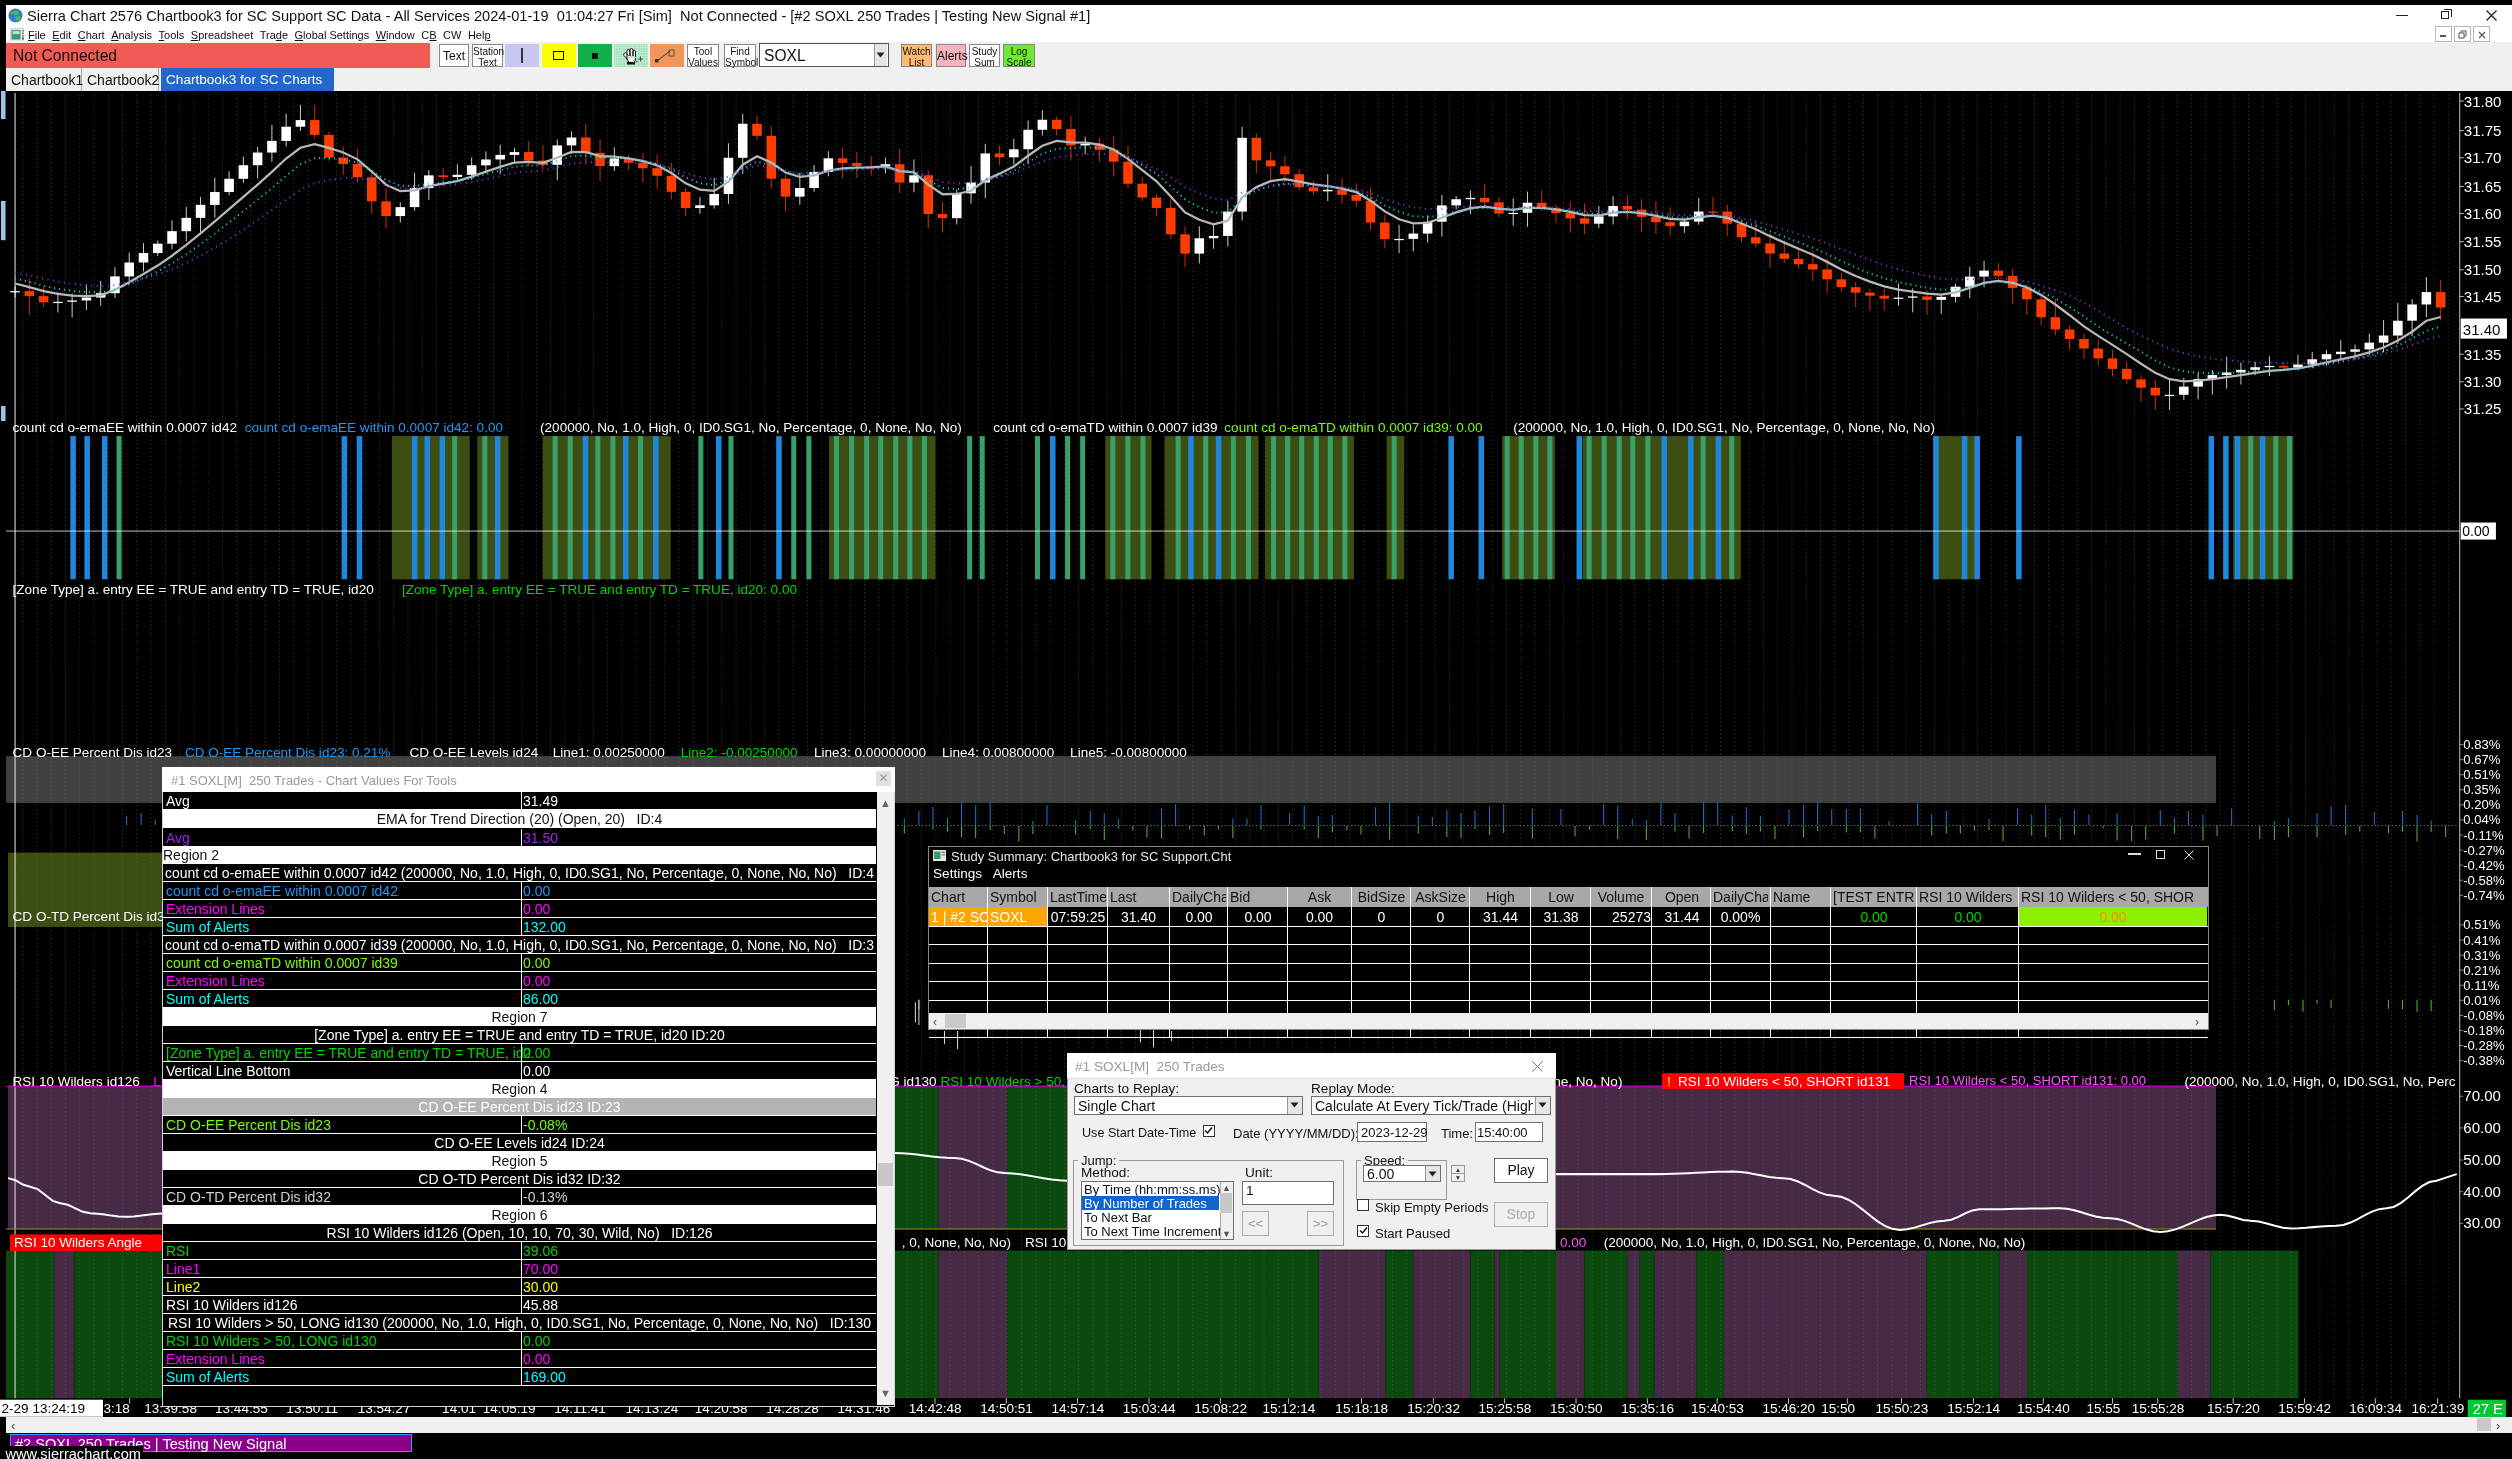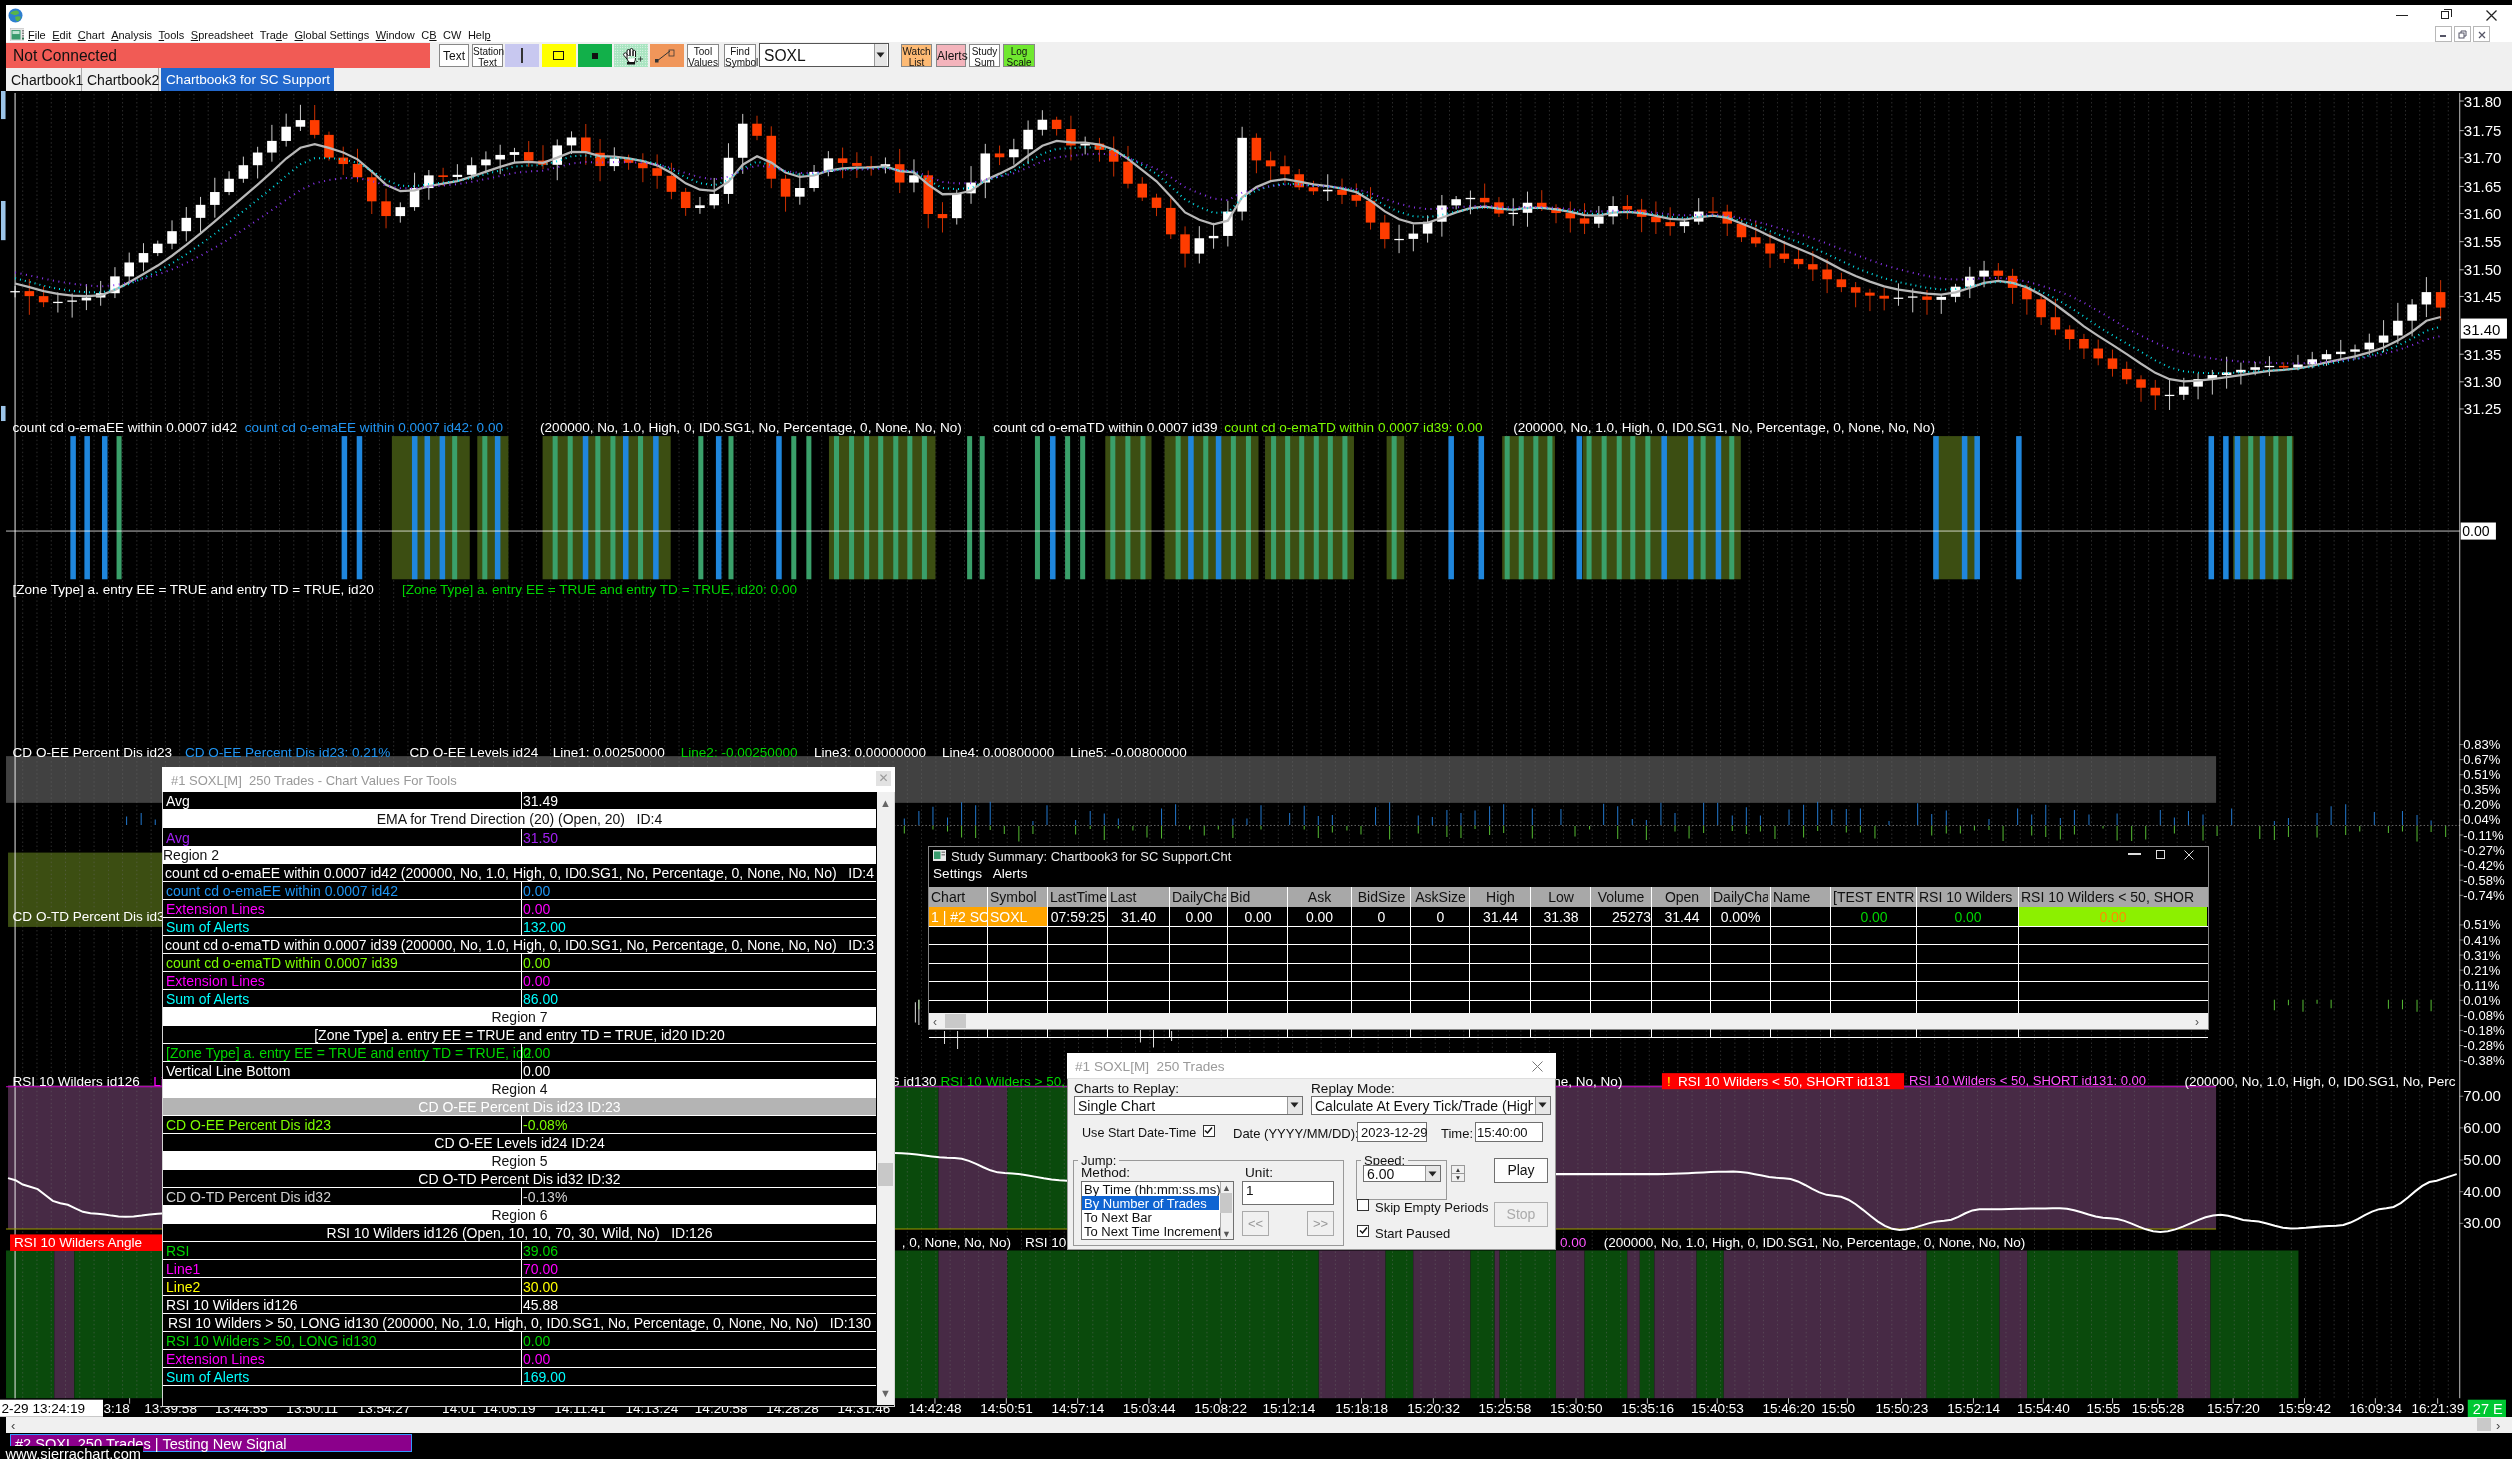--- a/index.html
+++ b/index.html
@@ -1124,20 +1124,21 @@
 <text x="4922" y="2814" fill="#ffffff" font-size="29" text-anchor="start">27 E</text>
 </svg>
 <div class="abs" style="left:0;top:0;width:2515px;height:5px;background:#000"></div>
 <div class="abs" style="left:0;top:0;width:6px;height:91px;background:#000"></div>
 <div class="abs" style="left:6px;top:5px;width:2509px;height:20px;background:#ffffff"></div>
 <svg class="abs" style="left:8px;top:7.5px" width="15" height="15" viewBox="0 0 30 30">
       <circle cx="15" cy="15" r="14" fill="#2e7fd0"></circle>
       <path d="M4 10 Q10 4 18 5 Q24 8 21 12 Q15 16 10 13 Q6 12 4 10 Z" fill="#58b44a"></path>
       <path d="M14 18 Q20 15 26 18 Q25 24 19 27 Q14 24 14 18 Z" fill="#58b44a"></path>
     </svg>
+<div class="abs" style="left:27px;top:7.5px;font-size:14.6px;color:#111">Sierra Chart 2576 Chartbook3 for SC Support SC Data - All Services 2024-01-19&nbsp; 01:04:27 Fri [Sim]&nbsp; Not Connected - [#2 SOXL 250 Trades | Testing New Signal #1]</div>
 <div class="abs" style="left:2396px;top:14.6px;width:12px;height:1.5px;background:#222"></div>
 <div class="abs" style="left:2441px;top:10.6px;width:8px;height:8px;border:1px solid #222"></div>
 <div class="abs" style="left:2444px;top:8.5px;width:8px;height:8px;border-top:1px solid #222;border-right:1px solid #222"></div>
 <svg class="abs" style="left:2485px;top:9px" width="13" height="13" viewBox="0 0 26 26">
       <path d="M3 3 L23 23 M23 3 L3 23" stroke="#222" stroke-width="2.5"></path>
     </svg>
 <div class="abs" style="left:6px;top:25px;width:2509px;height:17px;background:#ffffff"></div>
 <svg class="abs" style="left:9.5px;top:28px" width="14" height="12.6" viewBox="0 0 28 25">
       <rect x="0" y="0" width="36" height="27" fill="#e8e8e8" stroke="#999"></rect>
       <rect x="3" y="4" width="18" height="19" fill="#3a9b6e"></rect>
@@ -1207,21 +1208,21 @@
 <svg class="abs" style="left:876px;top:52px" width="9" height="6" viewBox="0 0 18 12">
       <path d="M1 1 L17 1 L9 11 Z" fill="#222"></path>
     </svg>
 <div class="abs" style="left:901px;top:44px;width:31px;height:23px;background:#fdba74;border:0.5px solid #888;font-size:10px;color:#111;text-align:center;line-height:11px;padding-top:1px">Watch<br>List</div>
 <div class="abs" style="left:936px;top:44px;width:30px;height:23px;background:#f4b4bc;border:0.5px solid #888;font-size:12px;color:#111;text-align:center;line-height:22px">Alerts</div>
 <div class="abs" style="left:969px;top:44px;width:31px;height:23px;background:#ffffff;border:0.5px solid #888;font-size:10px;color:#111;text-align:center;line-height:11px;padding-top:1px">Study<br>Sum</div>
 <div class="abs" style="left:1003px;top:44px;width:32px;height:23px;background:#70e830;border:0.5px solid #888;font-size:10px;color:#111;text-align:center;line-height:11px;padding-top:1px">Log<br>Scale</div>
 <div class="abs" style="left:6px;top:68px;width:2509px;height:22.6px;background:#f0f0f0"></div>
 <div class="abs" style="left:6px;top:68px;width:76px;height:22.6px;background:#f0f0f0;border-right:1px solid #aaa;font-size:14px;color:#111;padding:3.5px 0 0 5px;white-space:nowrap">Chartbook1</div>
 <div class="abs" style="left:83px;top:68px;width:76px;height:22.6px;background:#f0f0f0;border-right:1px solid #aaa;font-size:14px;color:#111;padding:3.5px 0 0 4px;white-space:nowrap">Chartbook2</div>
-<div class="abs" style="left:161px;top:68px;width:173px;height:22.6px;background:#2268cc;font-size:13.6px;color:#fff;padding:3.5px 0 0 5px;white-space:nowrap;overflow:hidden">Chartbook3 for SC Support</div>
+<div class="abs" style="left:161px;top:68px;width:173px;height:22.6px;background:#2268cc;font-size:13.6px;color:#fff;padding:3.5px 0 0 5px;white-space:nowrap;overflow:hidden">Chartbook3 for SC Charts</div>
 <div class="abs" style="left:162px;top:767px;width:733px;height:640px;background:#000;border:1px solid #d4d4d4"></div>
 <div class="abs" style="left:162px;top:767px;width:733px;height:25px;background:#ffffff"></div>
 <div class="abs" style="left:171px;top:773px;font-size:13px;color:#999">#1 SOXL[M]&nbsp; 250 Trades - Chart Values For Tools</div>
 <div class="abs" style="left:876px;top:771px;width:15px;height:15px;background:#e2e2e2;color:#999;font-size:12px;text-align:center;line-height:14px">✕</div>
 <div class="abs" style="left:163px;top:792px;width:713px;height:18px;background:#000;border-bottom:0.5px solid #fff;overflow:hidden">
       <div class="abs" style="left:3px;top:1px;font-size:14px;color:#ffffff;white-space:nowrap">Avg</div>
       <div class="abs" style="left:358px;top:0;width:0.5px;height:18px;background:#fff"></div>
       <div class="abs" style="left:360px;top:1px;font-size:14px;color:#ffffff;white-space:nowrap">31.49</div>
     </div>
 <div class="abs" style="left:163px;top:810px;width:713px;height:18px;background:#ffffff;overflow:hidden;text-align:center"><span style="font-size:14px;color:#111111;line-height:18px;white-space:nowrap">EMA for Trend Direction (20) (Open, 20)&nbsp;&nbsp; ID:4</span></div>

